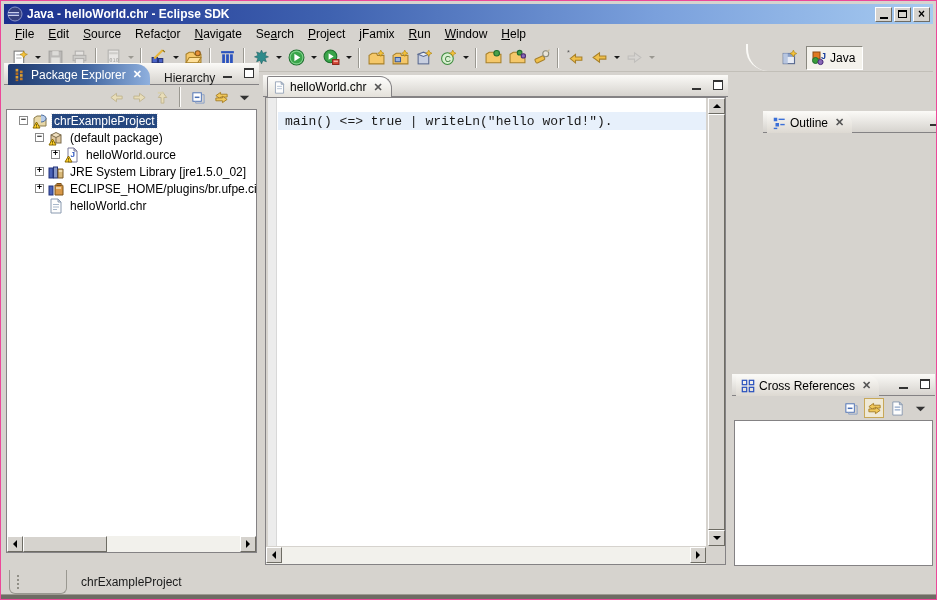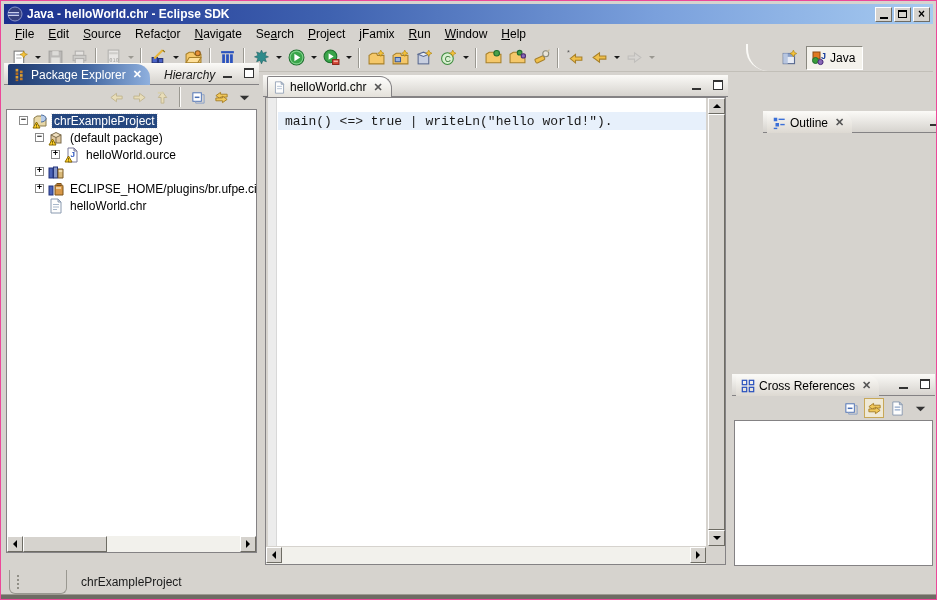--- a/index.html
+++ b/index.html
@@ -40,21 +40,21 @@
   .persp { position:absolute; left:774px; top:2px; display:flex; align-items:center; gap:4px; }
   .pbtn { width:24px; height:24px; display:inline-flex; align-items:center; justify-content:center; cursor:default; }
   .pjava { height:24px; display:inline-flex; align-items:center; gap:3px; padding:0 7px 0 4px;
     background:#f4f2ec; border:1px solid; border-color:#8a8880 #fff #fff #8a8880; cursor:default; }
 
   
   .panel { position:absolute; background:#d6d3ce; }
   .vtabrow { position:relative; height:22px; background:linear-gradient(#fbfaf7,#d6d3ce); border-bottom:1px solid #848284; }
   .vtab-active { position:absolute; left:4px; top:1px; height:21px; display:inline-flex; align-items:center; gap:4px; padding:0 8px 0 5px;
     background:linear-gradient(90deg,#1f3a6e 0%,#41659f 55%,#8fb0de 100%); color:#fff; border-radius:2px 14px 0 0; cursor:default; }
-  .vtab-inactive { position:absolute; top:1px; height:21px; display:inline-flex; align-items:center; padding:0 8px; color:#1a1a1a; cursor:default;font-style:italic; }
+  .vtab-inactive { position:absolute; top:1px; height:21px; display:inline-flex; align-items:flex-end; padding:0 8px; color:#1a1a1a; cursor:default; }
   .vtab-light { position:absolute; left:4px; top:1px; height:21px; display:inline-flex; align-items:center; gap:4px; padding:0 8px 0 5px;
     background:linear-gradient(#fefefd,#e4e1da); border:1px solid #848284; border-bottom:none; border-radius:2px 12px 0 0; cursor:default; }
   .tabx { font-weight:bold; font-size:11px; margin-left:3px; cursor:default; }
   .tabx.dark { color:#555; }
   .minmax { position:absolute; right:4px; top:4px; display:flex; gap:10px; }
   .mm { width:12px; height:11px; display:inline-flex; align-items:flex-end; justify-content:center; cursor:default; }
   .mm .b-min { width:9px; height:3px; border-bottom:2px solid #333; }
   .mm .b-max { width:10px; height:10px; border:1px solid #333; border-top:2px solid #333; background:#fff; }
   .vtools { height:24px; display:flex; align-items:center; justify-content:flex-end; gap:3px; padding-right:5px; background:#d6d3ce; }
   .vt { width:20px; height:20px; display:inline-flex; align-items:center; justify-content:center; cursor:default; }
@@ -448,20 +448,21 @@
         <div class="trow" style="padding-left:28px;">
           <span class="exp">+</span>
           <span class="ticon16">
               <svg viewBox="0 0 16 16">
                 <rect x="1" y="4" width="4" height="10" fill="#4a63b8" stroke="#23337a"></rect>
                 <rect x="5.5" y="3" width="4" height="11" fill="#8898c8" stroke="#23337a"></rect>
                 <path d="M10 5h5v9h-5z" fill="#d8b878" stroke="#7a5a28"></path>
                 <rect x="10.8" y="6" width="3.4" height="2" fill="#f0dcb0"></rect>
               </svg>
             </span>
+          <span class="tlabel">JRE System Library [jre1.5.0_02]</span>
         </div>
         <div class="trow" style="padding-left:28px;">
           <span class="exp">+</span>
           <span class="ticon16">
               <svg viewBox="0 0 16 16">
                 <rect x="1" y="5" width="4" height="9" fill="#4a63b8" stroke="#23337a"></rect>
                 <path d="M7 4h7c1 0 1 1 1 2v8H7z" fill="#d89848" stroke="#7a5218"></path>
                 <rect x="8" y="6" width="5" height="2" fill="#f0d0a0"></rect>
                 <rect x="9" y="2.5" width="4" height="2" fill="#b87838" stroke="#7a5218"></rect>
               </svg>

